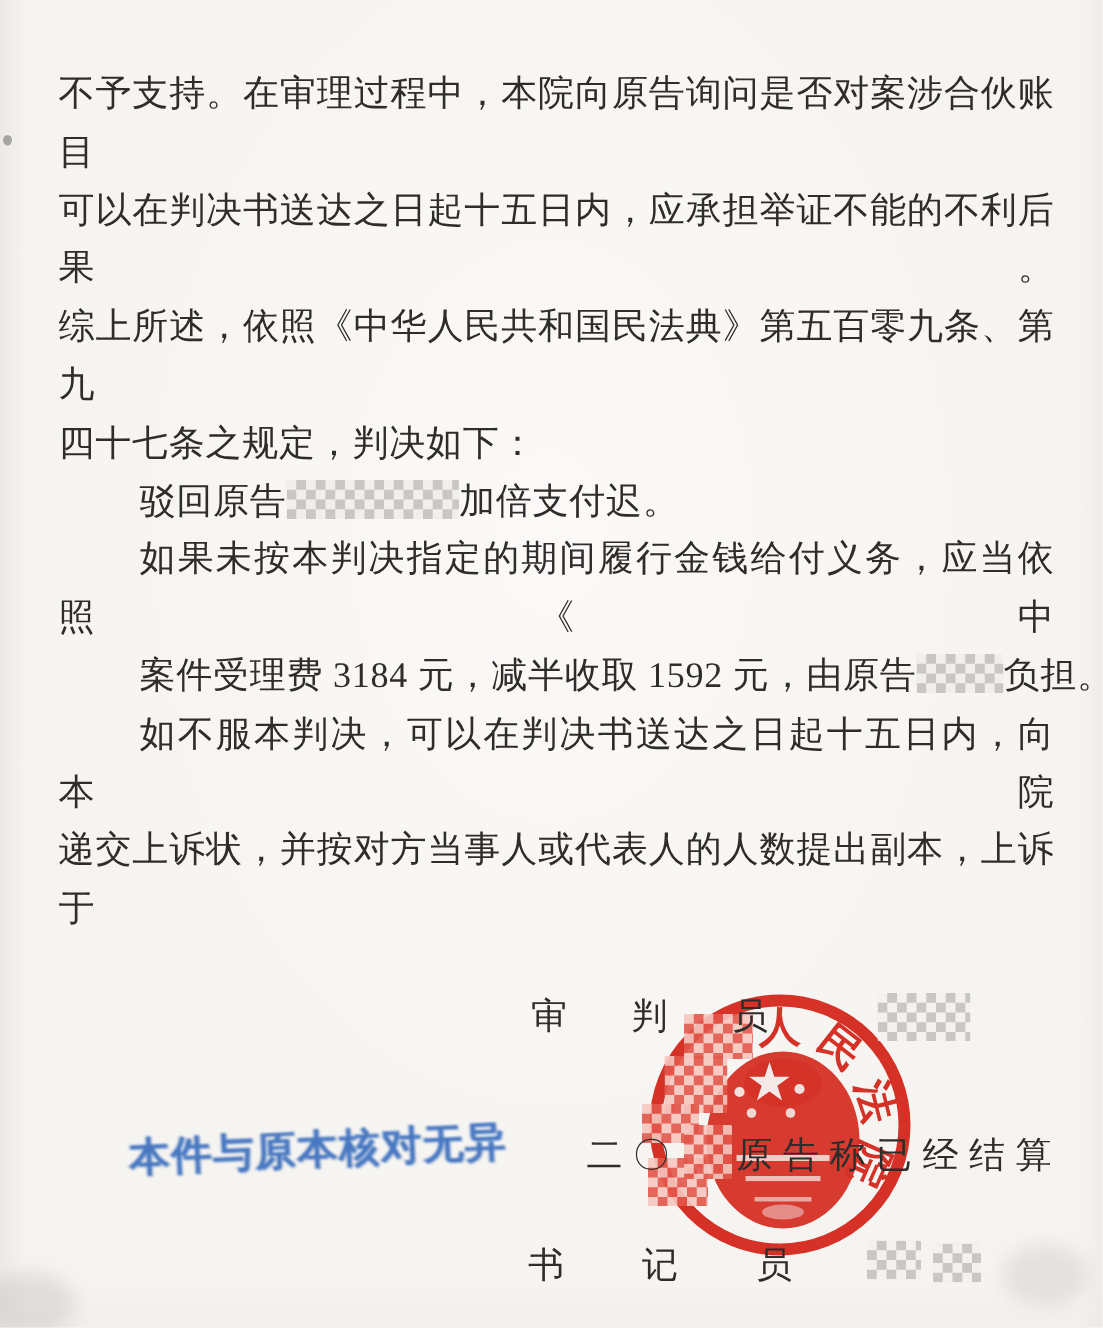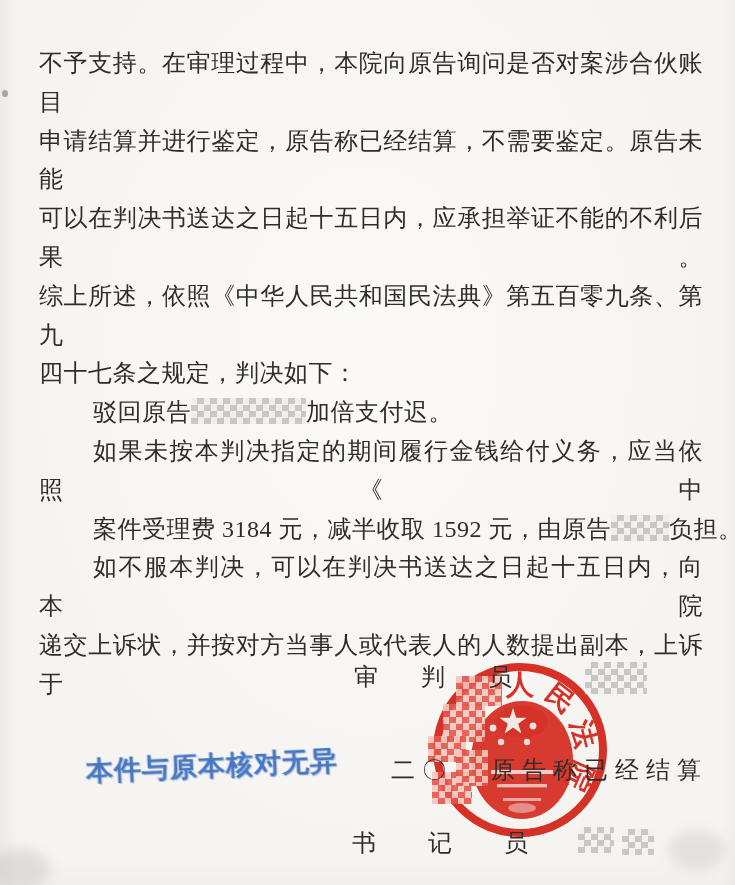--- a/index.html
+++ b/index.html
@@ -77,21 +77,20 @@
 </head>
 <body>
 
 <div class="paper-shade"></div>
 <div class="speck" style="left:2px;top:90px;width:6px;height:7px;"></div>
 <div class="smudge" style="left:-10px;top:848px;width:60px;height:42px;"></div>
 <div class="smudge" style="left:668px;top:830px;width:58px;height:40px;opacity:.3;"></div>
 
 <div class="doc-text" id="doc-text">
     <div class="line j"><span>不予支持。在审理过程中，本院向原告询问是否对案涉合伙账目</span></div>
-    <div class="line j"><span>申请结算并进行鉴定，原告称已经结算，不需要鉴定。原告未能</span></div>
     <div class="line j"><span>可以在判决书送达之日起十五日内，应承担举证不能的不利后果。</span></div>
     <div class="line j"><span>综上所述，依照《中华人民共和国民法典》第五百零九条、第九</span></div>
     <div class="line"><span>四十七条之规定，判决如下：</span></div>
     <div class="line ind"><span>驳回原告</span><span class="mosaic" style="width: 115px;"></span><span>加倍支付迟。</span></div>
     <div class="line j ind"><span>如果未按本判决指定的期间履行金钱给付义务，应当依照《中</span></div>
     <div class="line ind"><span>案件受理费 3184 元，减半收取 1592 元，由原告</span><span class="mosaic" style="width: 58px;"></span><span>负担。</span></div>
     <div class="line j ind"><span>如不服本判决，可以在判决书送达之日起十五日内，向本院</span></div>
     <div class="line j"><span>递交上诉状，并按对方当事人或代表人的人数提出副本，上诉于</span></div>
   </div>
 

